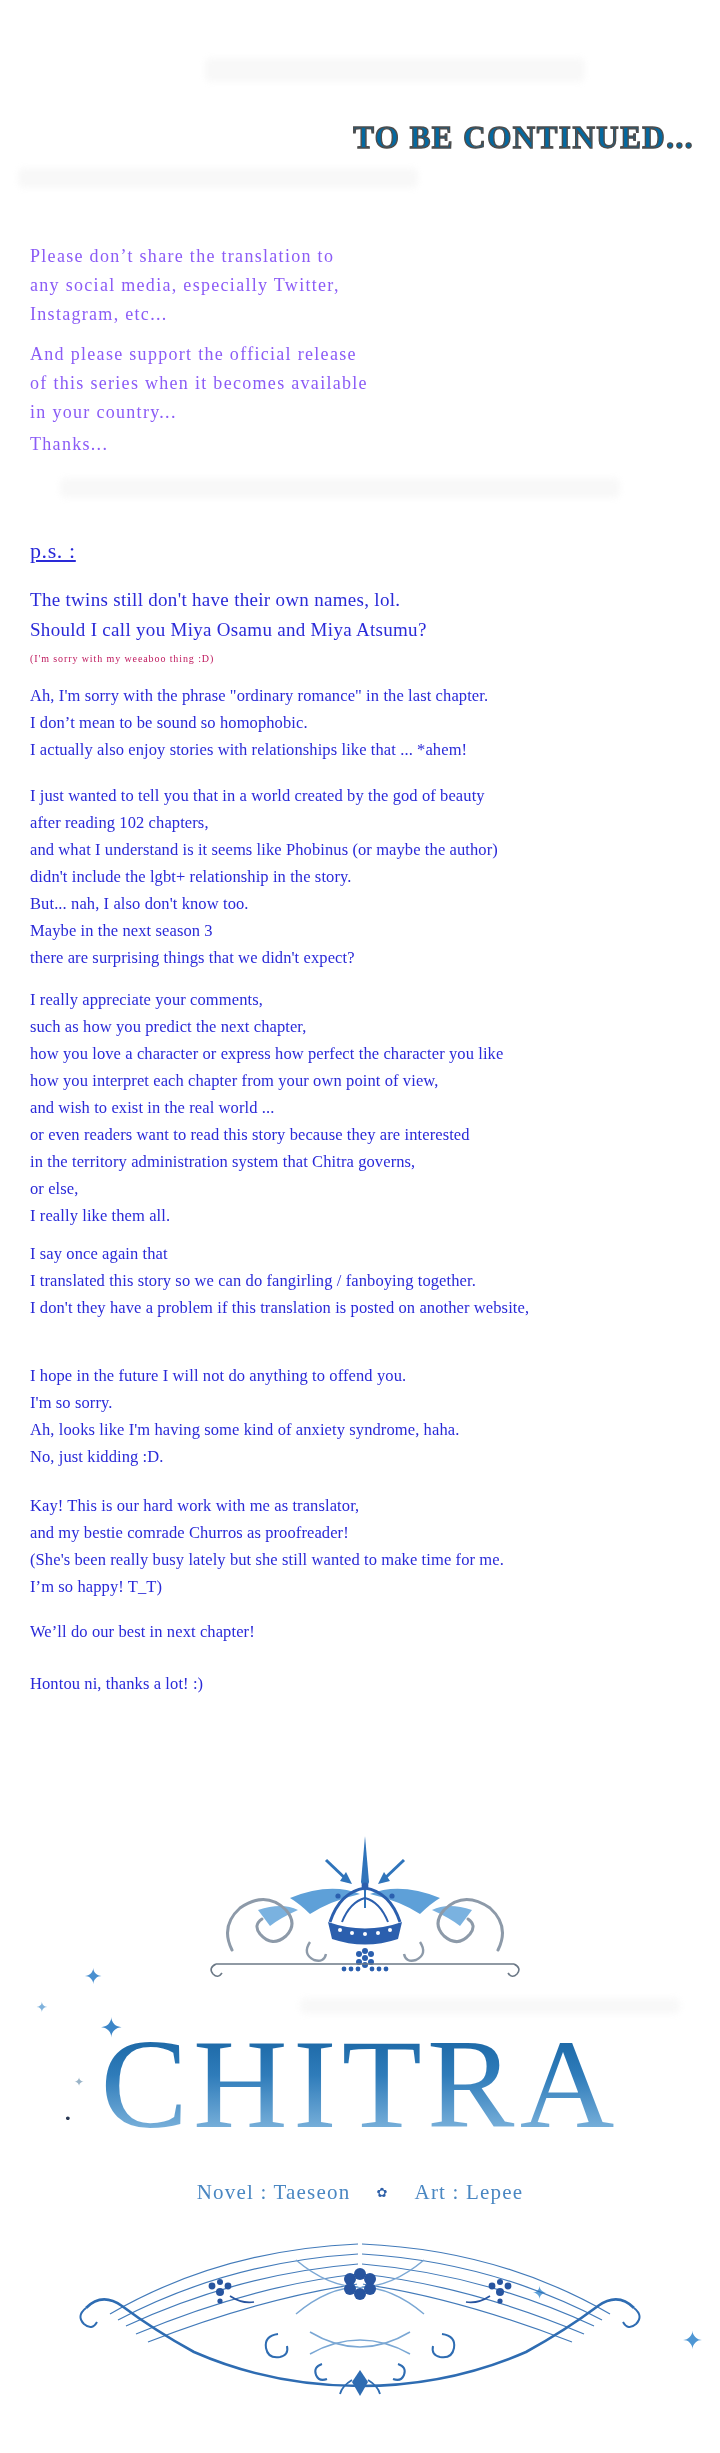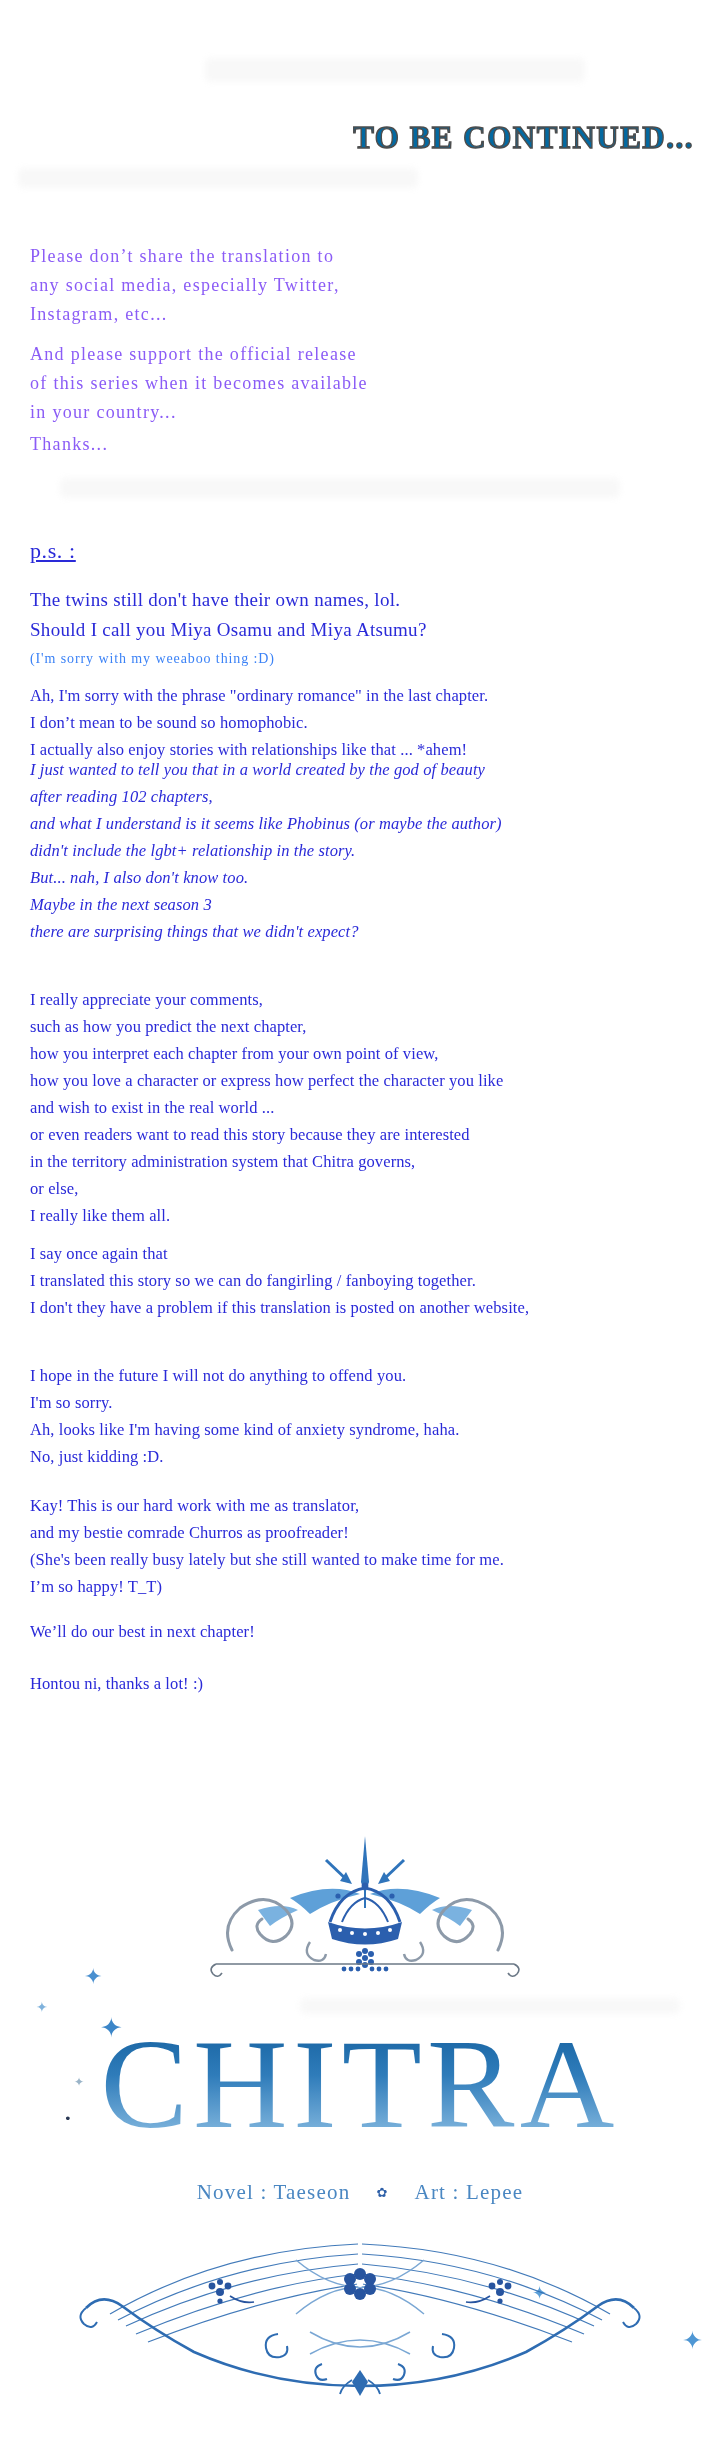--- a/index.html
+++ b/index.html
@@ -29,23 +29,23 @@
 
   .ps-label{
     position:absolute;left:30px;top:538px;color:#2a2ad8;
     font-size:22px;letter-spacing:0.6px;text-decoration:underline;
   }
   .blue-block{
     position:absolute;left:30px;width:680px;color:#2a2ad8;
     font-size:16.5px;line-height:27px;letter-spacing:0.1px;white-space:nowrap;
   }
   .blue-lg{font-size:19px;line-height:30px;letter-spacing:0.3px;}
-  .b0{top:585px;} .b1{top:682px;} .b2{top:756px;font-style:italic;} .b3{top:986px;}
+  .b0{top:585px;} .b1{top:682px;} .b2{top:782px;} .b3{top:986px;}
   .b4{top:1240px;} .b5{top:1362px;} .b6{top:1492px;} .b7{top:1618px;} .b8{top:1670px;}
-  .small-note{color:#3b82f6;font-size:14px;line-height:24px;letter-spacing:0.9px;margin-top:2px;}
+  .small-note{color:#be185d;font-size:10px;line-height:24px;letter-spacing:0.9px;margin-top:2px;}
 
   .sparkle{position:absolute;font-family:"DejaVu Sans",sans-serif;line-height:1;}
   .sp1{left:84px;top:1966px;font-size:22px;color:#4a90d0;}
   .sp2{left:36px;top:2000px;font-size:14px;color:#7fb2dc;}
   .sp3{left:100px;top:2014px;font-size:27px;color:#3c86c8;}
   .sp4{left:74px;top:2076px;font-size:12px;color:#9ab4c8;}
   .sp5{left:64px;top:2112px;font-size:13px;color:#2b3a55;}
   .sp6{left:532px;top:2284px;font-size:18px;color:#5b9fd8;}
   .sp7{left:682px;top:2328px;font-size:25px;color:#4f97d4;}
 
@@ -108,22 +108,22 @@
   <div>and what I understand is it seems like Phobinus (or maybe the author)</div>
   <div>didn't include the lgbt+ relationship in the story.</div>
   <div>But... nah, I also don't know too.</div>
   <div>Maybe in the next season 3</div>
   <div>there are surprising things that we didn't expect?</div>
 </div>
 
 <div class="blue-block b3">
   <div>I really appreciate your comments,</div>
   <div>such as how you predict the next chapter,</div>
+  <div>how you love a character or express how perfect the character you like</div>
   <div>how you interpret each chapter from your own point of view,</div>
-  <div>how you love a character or express how perfect the character you like</div>
   <div>and wish to exist in the real world ...</div>
   <div>or even readers want to read this story because they are interested</div>
   <div>in the territory administration system that Chitra governs,</div>
   <div>or else,</div>
   <div>I really like them all.</div>
 </div>
 
 <div class="blue-block b4">
   <div>I say once again that</div>
   <div>I translated this story so we can do fangirling / fanboying together.</div>

